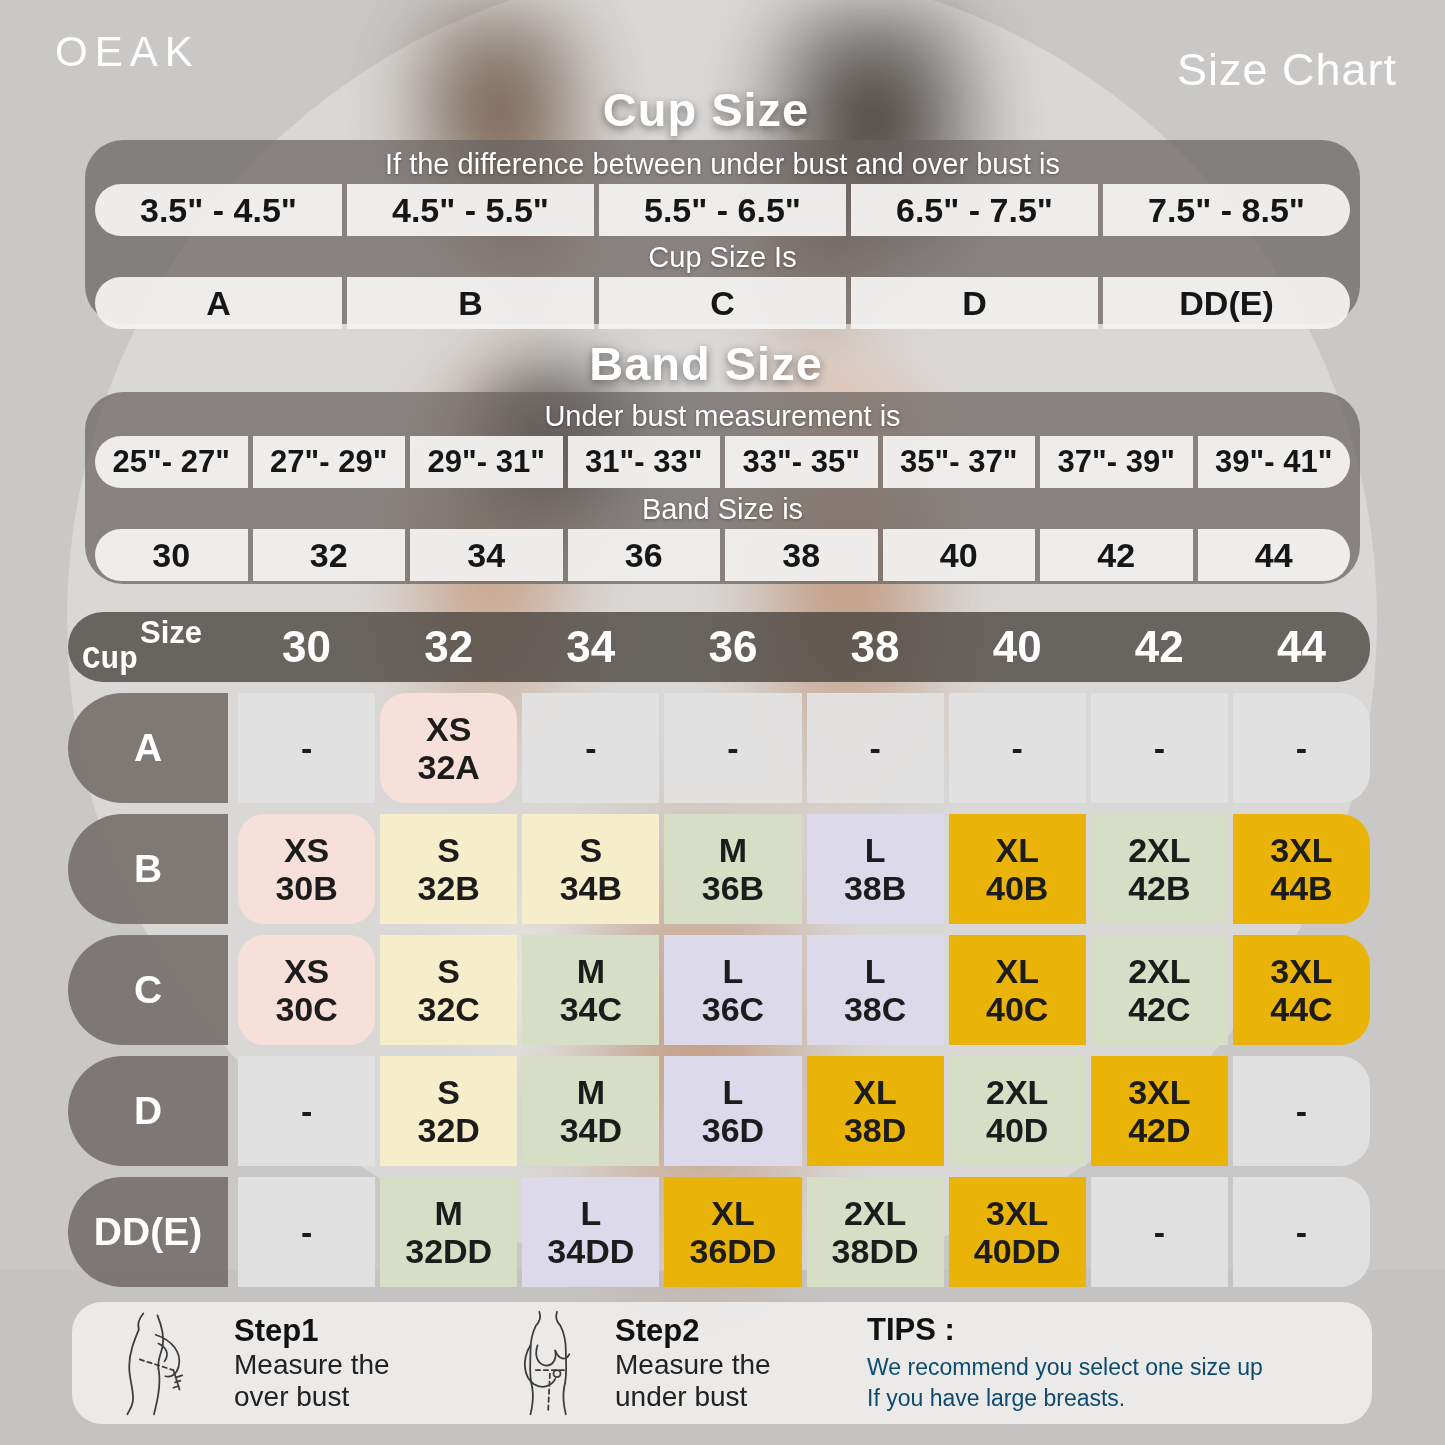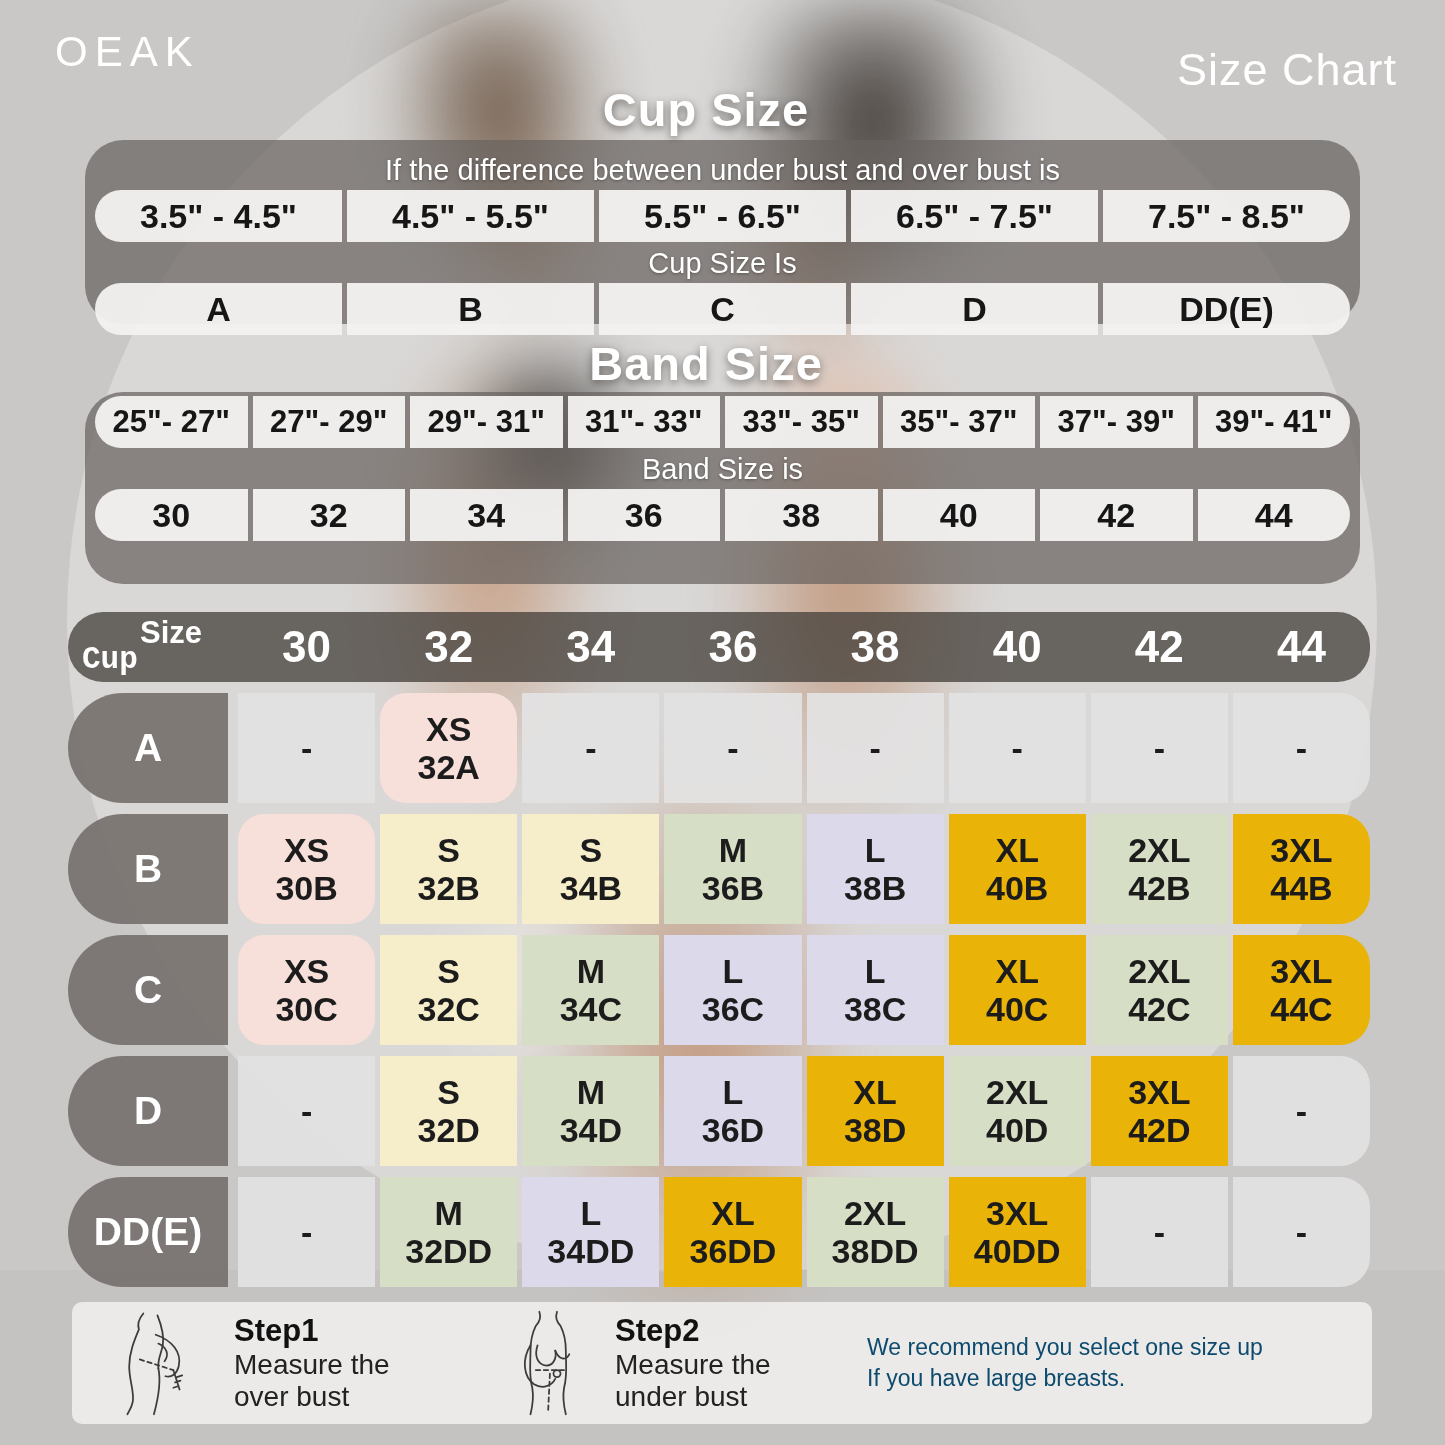--- a/index.html
+++ b/index.html
@@ -53,21 +53,21 @@
   .panel{
     position:absolute;left:85px;width:1275px;border-radius:38px;
     background:rgba(104,99,96,.72);
   }
   #cup-panel{top:140px;height:184px;}
   #band-panel{top:392px;height:192px;}
   .banner,.subbanner{
     text-align:center;color:#fff;font-size:29px;line-height:32px;
     text-shadow:0 1px 3px rgba(0,0,0,.35);
   }
-  .banner{padding-top:14px;}
+  .banner{padding-top:8px;}
   .subbanner{padding-top:5px;}
   .pill-row{display:flex;gap:5px;padding:4px 10px 0;height:52px;}
   .pill{
     flex:1;background:rgba(243,242,241,.95);display:flex;align-items:center;
     justify-content:center;font-weight:bold;color:#161616;font-size:34px;
   }
   .pill:first-child{border-radius:26px 0 0 26px;}
   .pill:last-child{border-radius:0 26px 26px 0;}
   #band-ranges .pill{font-size:31px;}
   
@@ -107,21 +107,21 @@
   .cell:last-child{border-radius:0 30px 30px 0;}
   .c-pink{background:#f7dfda;border-radius:26px;}
   .c-yellow{background:#f6eeca;}
   .c-green{background:#d6dfc5;}
   .c-lavender{background:#dcd9ea;}
   .c-salmon{background:#eab308;}
   .c-gray{background:rgba(227,225,226,.95);}
   
   .footer{
     position:absolute;left:72px;top:1302px;width:1300px;height:122px;
-    background:rgba(240,239,238,.88);border-radius:10px;
+    background:rgba(240,239,238,.88);border-radius:30px;
     display:flex;align-items:center;
   }
   .step-icon{flex:none;}
   .step-icon svg{display:block;height:106px;}
   #step1-icon{margin-left:36px;width:110px;}
   #step2-icon{margin-left:80px;width:95px;}
   .step-text{margin-left:16px;width:190px;}
   .step-title{font-size:31px;font-weight:bold;color:#111;}
   .step-line{font-size:28px;color:#222;line-height:1.15;}
   .tips{margin-left:62px;flex:1;}
@@ -153,20 +153,21 @@
       <div class="pill">A</div>
       <div class="pill">B</div>
       <div class="pill">C</div>
       <div class="pill">D</div>
       <div class="pill">DD(E)</div>
     </div>
 </div>
 
 <div class="section-title" id="band-title">Band Size</div>
 <div class="panel" id="band-panel">
+  <div class="banner">Under bust measurement is</div>
   <div class="pill-row" id="band-ranges">
       <div class="pill">25"- 27"</div>
       <div class="pill">27"- 29"</div>
       <div class="pill">29"- 31"</div>
       <div class="pill">31"- 33"</div>
       <div class="pill">33"- 35"</div>
       <div class="pill">35"- 37"</div>
       <div class="pill">37"- 39"</div>
       <div class="pill">39"- 41"</div>
     </div>
@@ -403,16 +404,17 @@
       <path d="M52,72 L50,114" stroke-dasharray="5,4"></path>
       <circle cx="60" cy="72" r="4"></circle>
     </svg>
   </div>
   <div class="step-text">
     <div class="step-title">Step2</div>
     <div class="step-line">Measure the</div>
     <div class="step-line">under bust</div>
   </div>
   <div class="tips">
+    <div class="tips-title">TIPS :</div>
     <div class="tips-line">We recommend you select one size up</div>
     <div class="tips-line">If you have large breasts.</div>
   </div>
 </div>
 
 </body></html>

